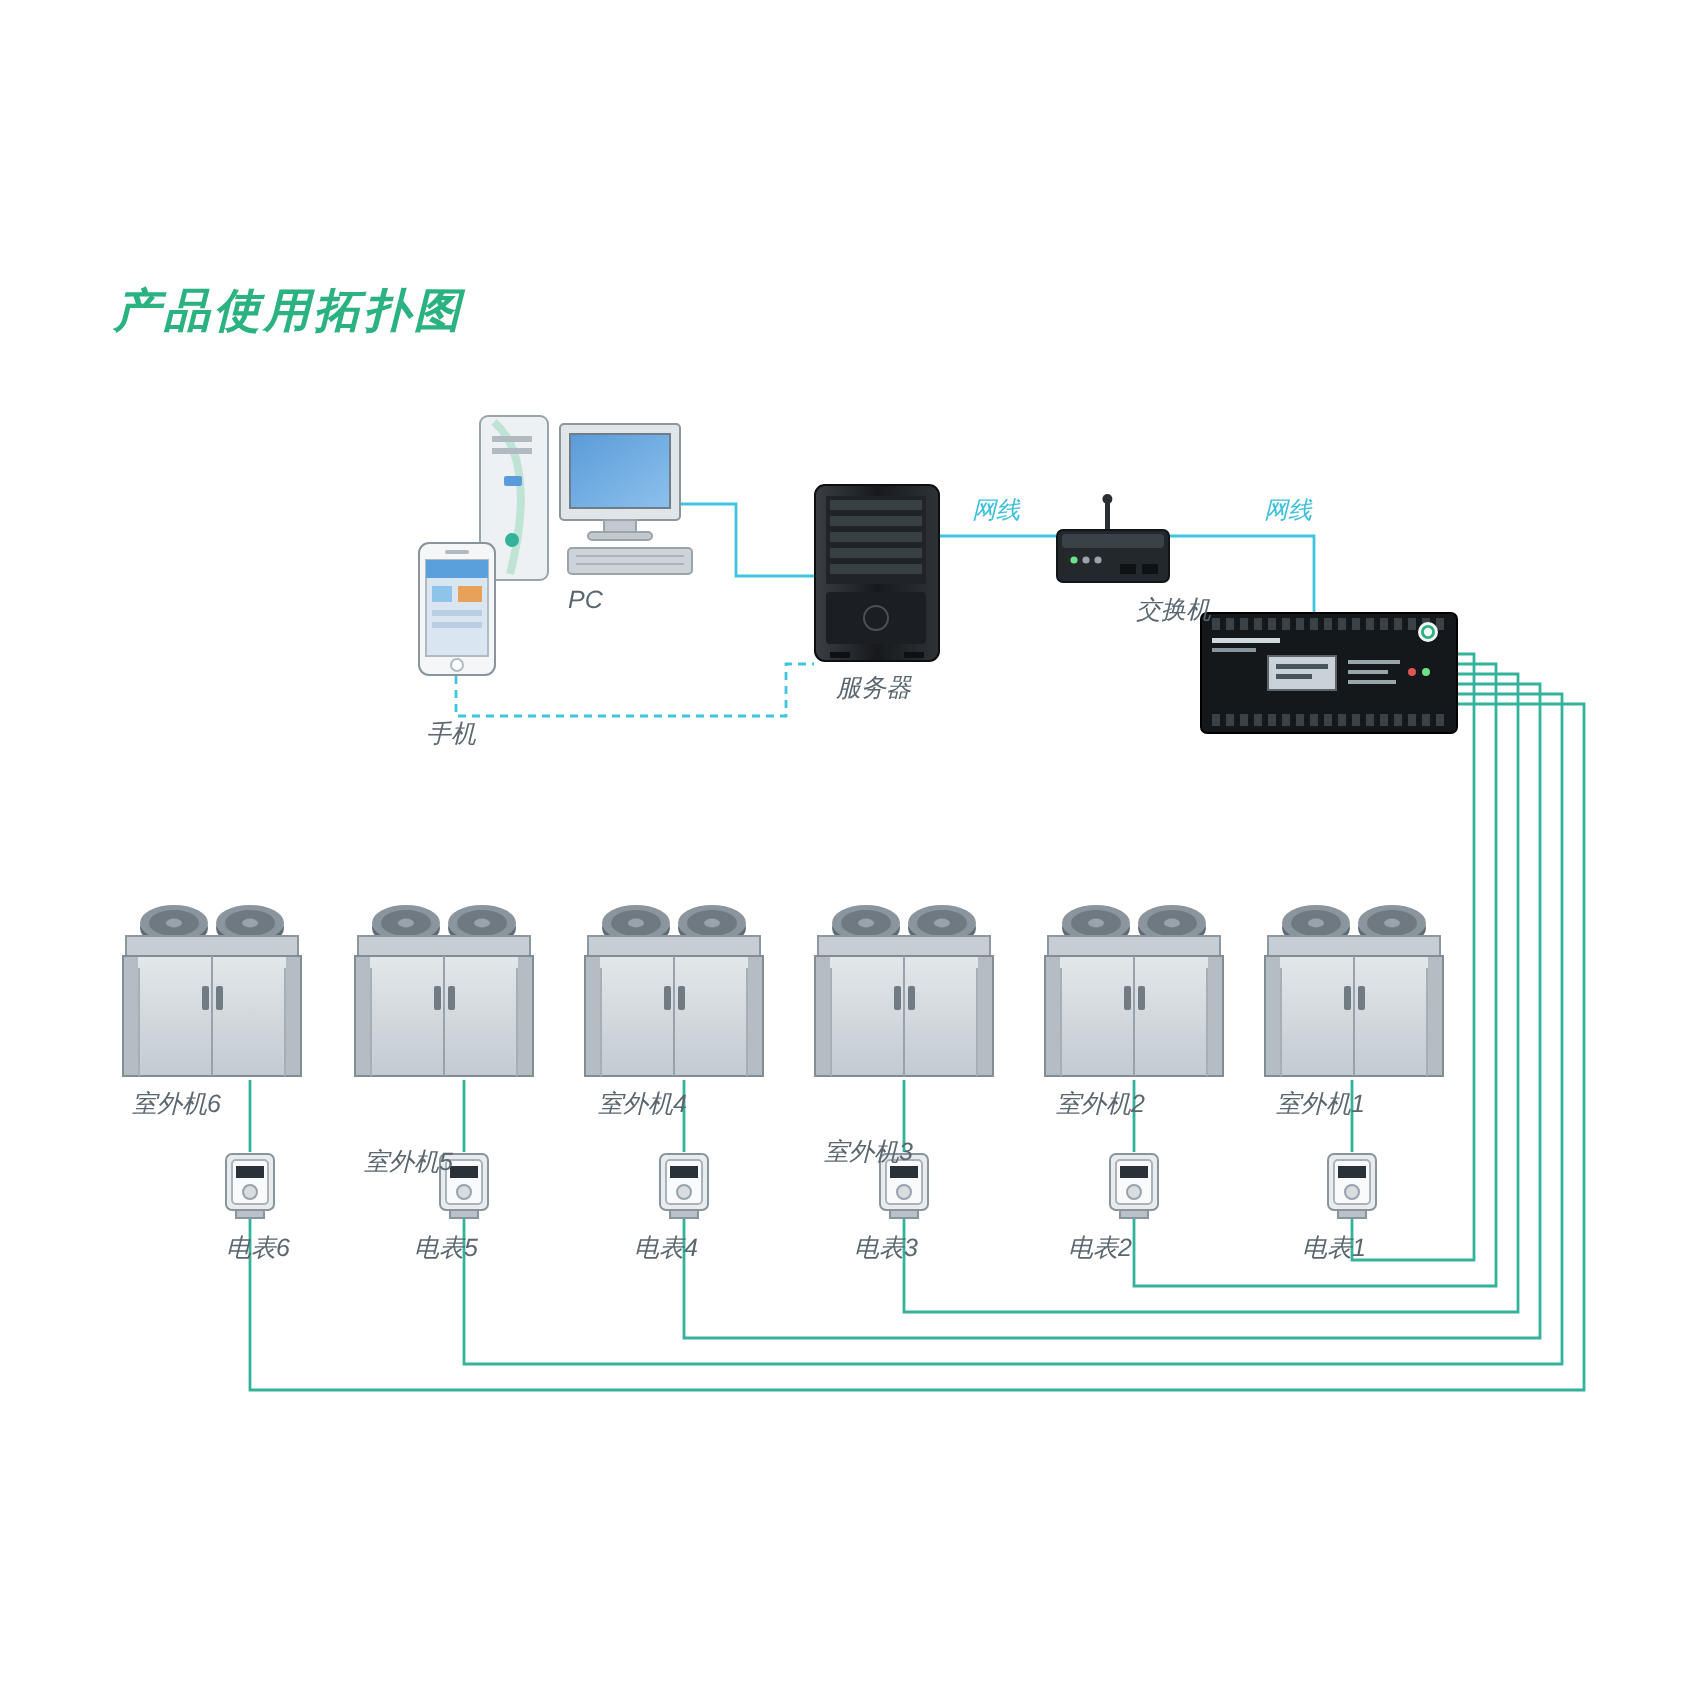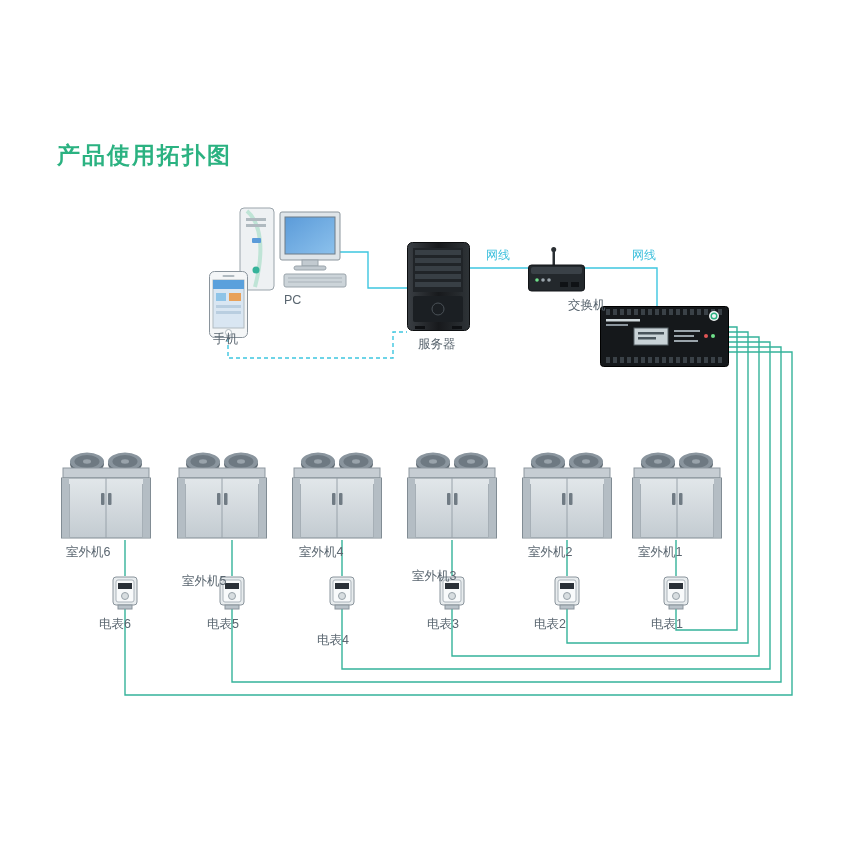--- a/index.html
+++ b/index.html
@@ -1,17 +1,17 @@
 <!DOCTYPE html>
 <html><head>
 <meta charset="utf-8">
 <style>
   html,body{margin:0;padding:0;background:#fff;}
   .canvas{position:relative;width:850px;height:850px;background:#fff;overflow:hidden;
-          font-family:"Liberation Sans","DejaVu Sans",sans-serif;}
+          font-family:"Liberation Sans","DejaVu Sans",sans-serif;font-style:italic;}
   .title{position:absolute;left:57px;top:140px;font-size:23px;font-weight:700;
          color:#2bb281;letter-spacing:2px;}
   .lbl{position:absolute;font-size:12.5px;color:#5a6670;white-space:nowrap;}
   .lbl.cyan{color:#3bbfdc;font-size:12px;}
   svg.diagram{position:absolute;left:0;top:0;}
 </style>
 </head>
 <body>
 
 <div class="canvas">
@@ -164,33 +164,33 @@
 
     <use href="#meter" x="112" y="576" width="26" height="34"></use>
     <use href="#meter" x="219" y="576" width="26" height="34"></use>
     <use href="#meter" x="329" y="576" width="26" height="34"></use>
     <use href="#meter" x="439" y="576" width="26" height="34"></use>
     <use href="#meter" x="554" y="576" width="26" height="34"></use>
     <use href="#meter" x="663" y="576" width="26" height="34"></use>
   </svg>
 
   <div class="lbl" style="left:284px;top:293px">PC</div>
-  <div class="lbl" style="left:213px;top:331px">手机</div>
+  <div class="lbl" style="left:213px;top:359px">手机</div>
   <div class="lbl" style="left:418px;top:336px">服务器</div>
   <div class="lbl" style="left:568px;top:297px">交换机</div>
   <div class="lbl cyan" style="left:486px;top:247px">网线</div>
   <div class="lbl cyan" style="left:632px;top:247px">网线</div>
 
   <div class="lbl" style="left:66px;top:544px">室外机6</div>
   <div class="lbl" style="left:182px;top:573px">室外机5</div>
   <div class="lbl" style="left:299px;top:544px">室外机4</div>
   <div class="lbl" style="left:412px;top:568px">室外机3</div>
   <div class="lbl" style="left:528px;top:544px">室外机2</div>
   <div class="lbl" style="left:638px;top:544px">室外机1</div>
 
-  <div class="lbl" style="left:99px;top:616px">电表6</div>
+  <div class="lbl" style="left:113px;top:616px">电表6</div>
   <div class="lbl" style="left:207px;top:616px">电表5</div>
-  <div class="lbl" style="left:317px;top:632px">电表4</div>
+  <div class="lbl" style="left:317px;top:616px">电表4</div>
   <div class="lbl" style="left:427px;top:616px">电表3</div>
   <div class="lbl" style="left:534px;top:616px">电表2</div>
   <div class="lbl" style="left:651px;top:616px">电表1</div>
 
 </div>
 
 </body></html>

